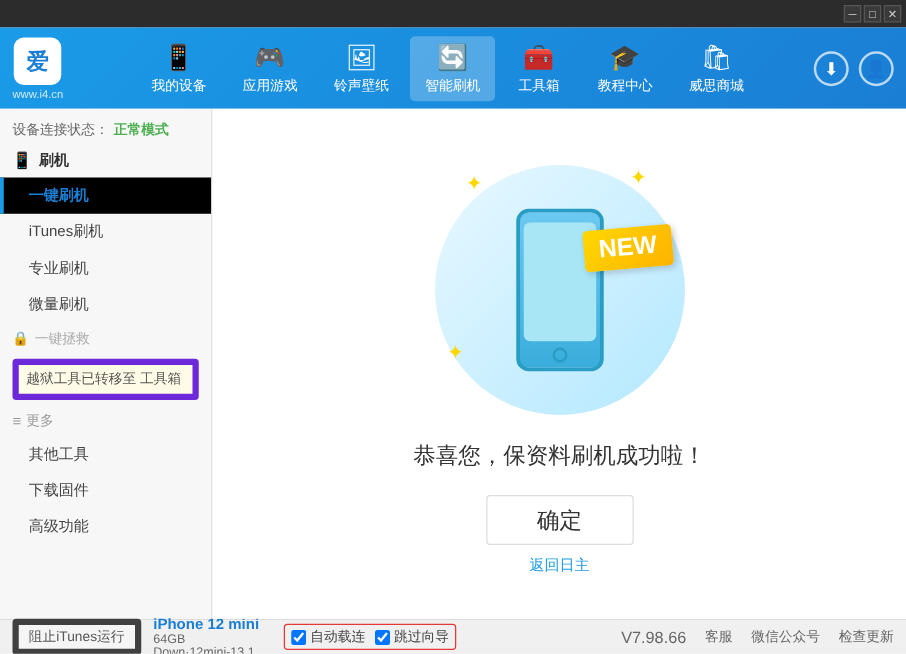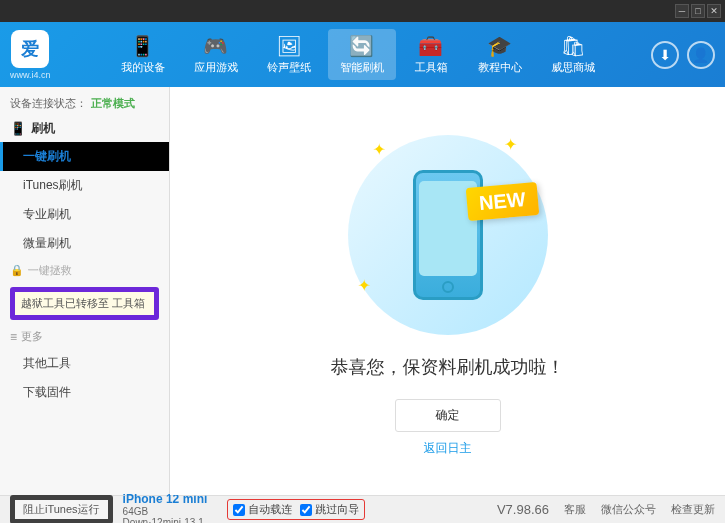--- a/index.html
+++ b/index.html
@@ -196,21 +196,21 @@
 
     .success-text {
       font-size: 18px; color: #333;
       margin-bottom: 20px;
     }
     .confirm-btn {
       background: white;
       border: 1px solid #ddd;
       padding: 7px 40px;
       border-radius: 3px;
-      font-size: 12px; color: #333;
+      font-size: 18px; color: #333;
       cursor: pointer;
       margin-bottom: 8px;
     }
     .back-today-link {
       font-size: 12px; color: #1a9be8; cursor: pointer;
     }
 
     
     .bottom-bar {
       height: 28px;
@@ -353,20 +353,23 @@
     </div>
 
     <div class="sidebar-divider">
       <span>更多</span>
     </div>
     <div class="sidebar-item">
       <span>其他工具</span>
     </div>
     <div class="sidebar-item">
       <span>下载固件</span>
+    </div>
+    <div class="sidebar-item">
+      <span>高级功能</span>
     </div>
   </div>
 
   <div class="content-area">
 
     <div class="phone-illustration">
       <div class="phone-circle-bg"></div>
       <span class="sparkle sparkle-1">✦</span>
       <span class="sparkle sparkle-2">✦</span>
       <span class="sparkle sparkle-3">✦</span>

